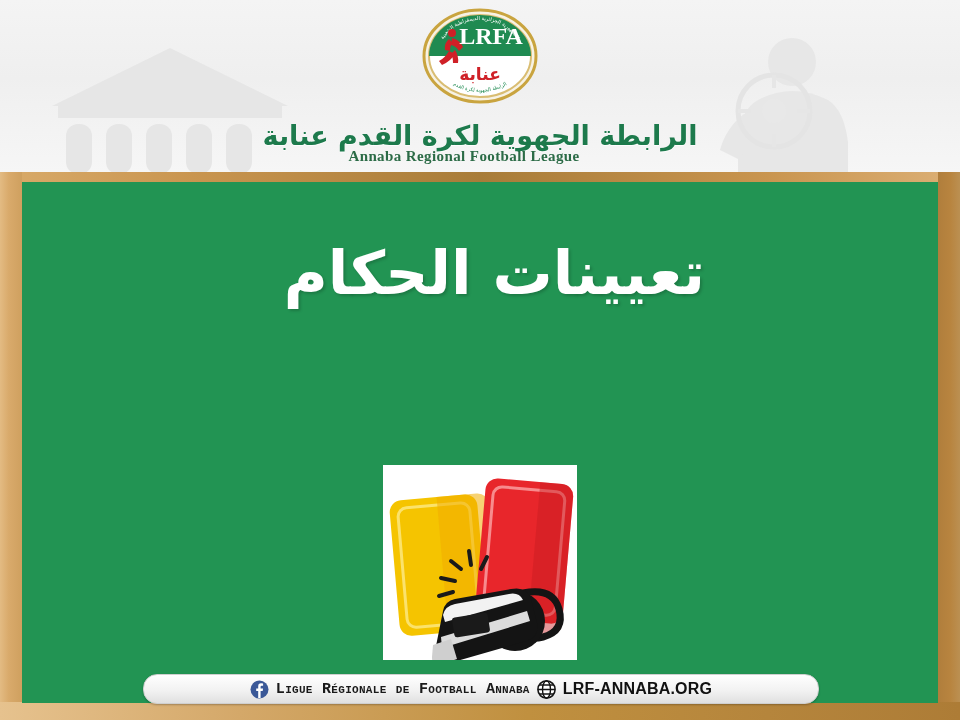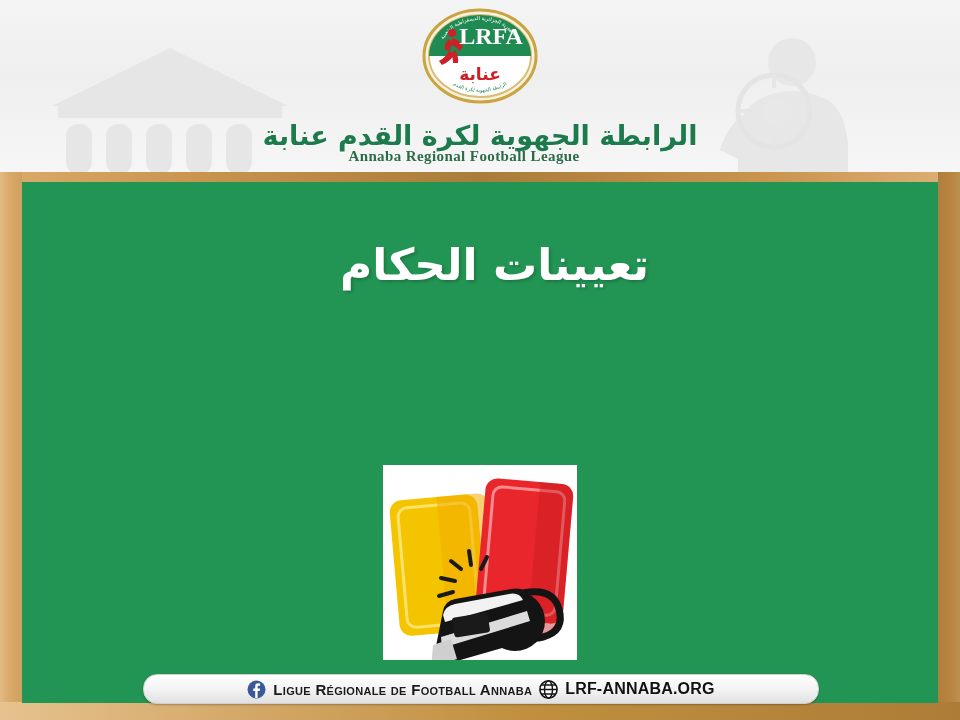--- a/index.html
+++ b/index.html
@@ -121,21 +121,21 @@
     text-align: center;
     color: #ffffff;
   }
   .title-line {
     font-family: "DejaVu Sans", "Liberation Sans", sans-serif;
     font-weight: bold;
     white-space: nowrap;
     text-shadow: 2px 2px 3px rgba(0,0,0,.18);
   }
   .title-line-1 {
-    font-size: 44px;
+    font-size: 60px;
     line-height: 1.12;
     letter-spacing: 2px;
     padding-left: 29px;
   }
   .title-line-2 {
     font-size: 54px;
     line-height: 1.15;
     letter-spacing: 0px;
     margin-top: -4px;
   }
@@ -162,21 +162,21 @@
     border-radius: 14px;
     border: 1px solid #cfcfcf;
     box-shadow: 0 1px 2px rgba(0,0,0,.25);
     display: flex;
     align-items: center;
     justify-content: center;
     gap: 7px;
     overflow: hidden;
   }
   .footer-text {
-    font-family: Liberation Sans, sans-serif;
+    font-family: Liberation Mono, monospace;
     font-weight: bold;
     font-size: 15px;
     color: #1a1a1a;
     letter-spacing: 0.3px;
     font-variant: small-caps;
     white-space: nowrap;
     text-align: center;
   }
   .footer-url {
     font-family: "Liberation Sans", "DejaVu Sans", sans-serif;

